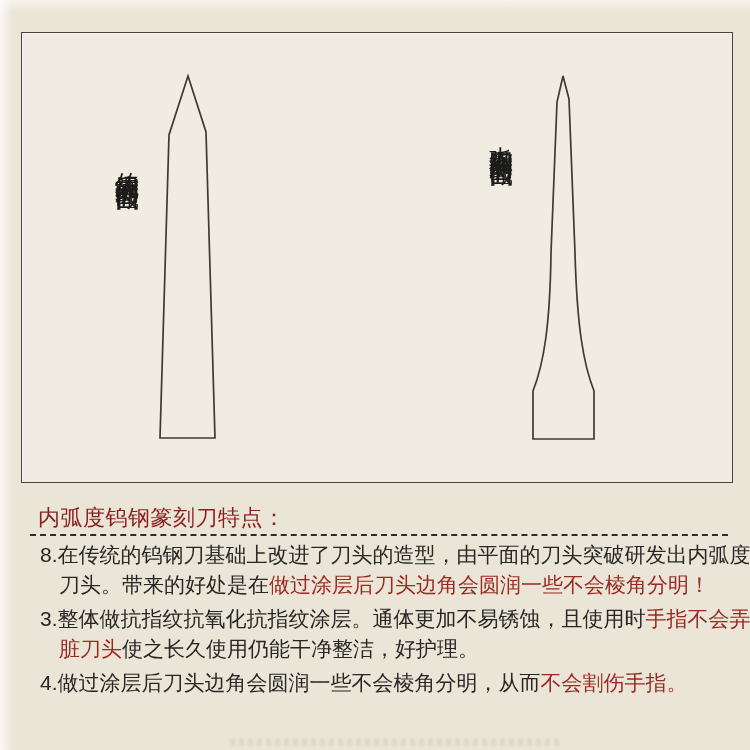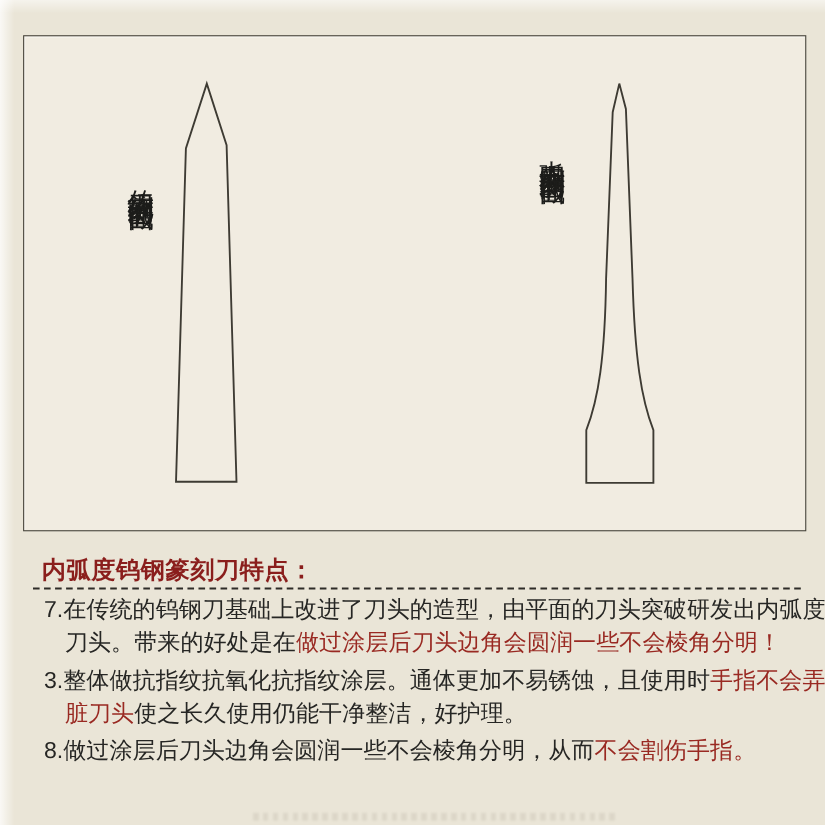--- a/index.html
+++ b/index.html
@@ -44,21 +44,21 @@
     text-orientation:upright;
     font-size:24px;
     letter-spacing:2px;
     color:#1c1c1a;
     white-space:nowrap;
   }
   .v-label.left{left:111px;top:153px;}
   .v-label.right{left:485px;top:127px;}
   .features-heading{
     position:absolute;left:38px;top:503px;
-    font-size:22px;font-weight:bold;
+    font-size:22px;font-weight:normal;
     letter-spacing:.5px;
     color:var(--heading-red);
   }
   .divider{
     position:absolute;left:30px;top:534px;width:698px;height:0;
     border-top:2px dashed #2e2c28;
   }
   .feature-list{
     position:absolute;left:40px;top:540px;width:712px;
     font-size:21px;line-height:30px;color:var(--text);
@@ -89,18 +89,18 @@
   <path d="M563 76 L569 99 L575 253 C577 325 583 363 594 391 L594 439 L533 439 L533 391 C544 363 550 325 551 253 L557 102 Z"></path>
 </svg>
 
 <div class="v-label left">传统刻刀的侧面截面</div>
 <div class="v-label right">内弧度刻刀的侧面截面</div>
 
 <div class="features-heading">内弧度钨钢篆刻刀特点：</div>
 <div class="divider"></div>
 
 <div class="feature-list">
-    <p><span>7.在传统的钨钢刀基础上改进了刀头的造型，由平面的刀头突破研发出内弧度刀头。带来的好处是在</span><span class="red">做过涂层后刀头边角会圆润一些不会棱角分明！</span></p>
+    <p><span>8.在传统的钨钢刀基础上改进了刀头的造型，由平面的刀头突破研发出内弧度刀头。带来的好处是在</span><span class="red">做过涂层后刀头边角会圆润一些不会棱角分明！</span></p>
     <p><span>3.整体做抗指纹抗氧化抗指纹涂层。通体更加不易锈蚀，且使用时</span><span class="red">手指不会弄脏刀头</span><span>使之长久使用仍能干净整洁，好护理。</span></p>
-    <p><span>8.做过涂层后刀头边角会圆润一些不会棱角分明，从而</span><span class="red">不会割伤手指。</span></p>
+    <p><span>4.做过涂层后刀头边角会圆润一些不会棱角分明，从而</span><span class="red">不会割伤手指。</span></p>
   </div>
 
 <div class="faint-watermark"></div>
 
 </body></html>

